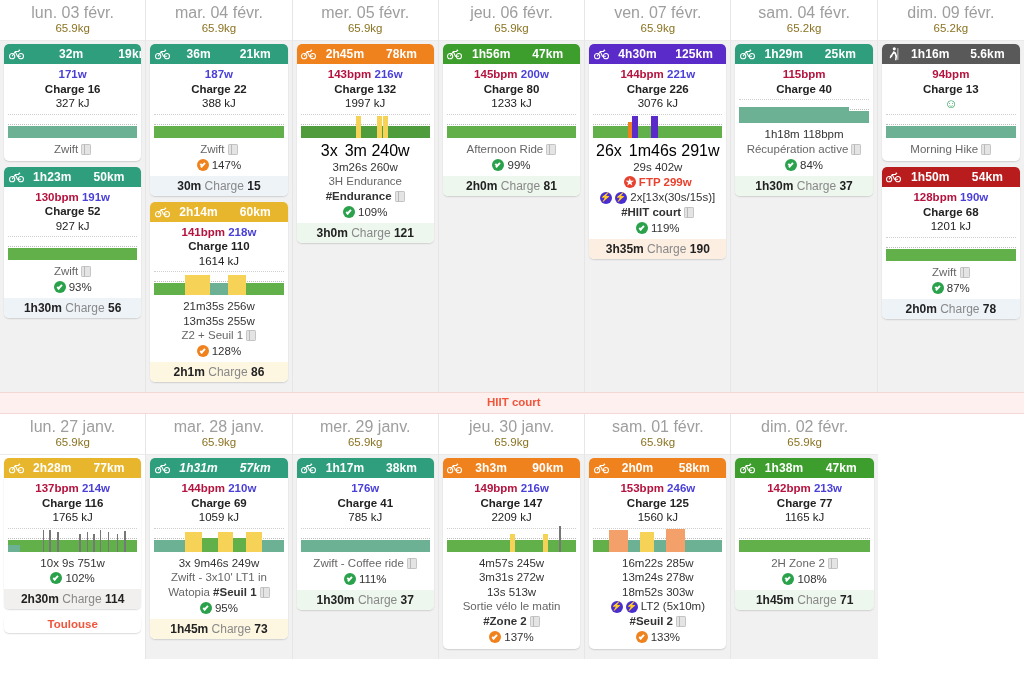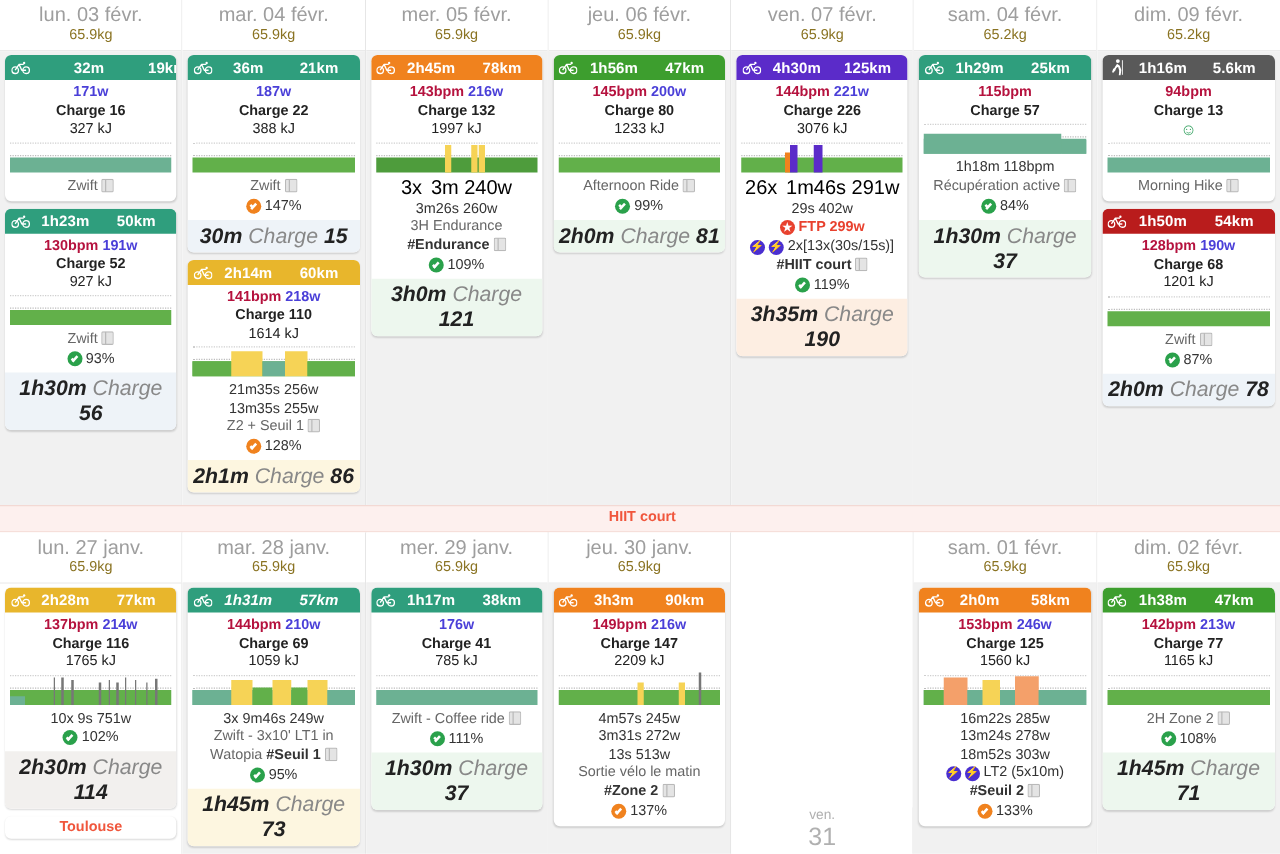--- a/index.html
+++ b/index.html
@@ -101,24 +101,23 @@
   .ftp-line { font-size:11.5px; color:#e8412e; font-weight:bold; display:flex; align-items:center; justify-content:center; gap:3px; line-height:16px;}
   .ftp-dot { width:12px;height:12px;border-radius:50%;background:#e8412e;color:#fff;font-size:9px;display:flex;align-items:center;justify-content:center;line-height:1;}
 
   .boltrow { display:flex; align-items:center; justify-content:center; gap:3px; font-size:11.5px; color:#333; line-height:15px; flex-wrap:wrap;}
   .bolt { width:12px;height:12px;border-radius:50%;background:#4a2fd0;color:#fff;font-size:9px;display:inline-flex;align-items:center;justify-content:center;}
 
   .footer {
     margin: 3px -3px -4px -3px;
     padding: 3px 2px;
     text-align:center;
-    font-size: 17px;
+    font-size: 12px;
     color:#888;
     border-radius: 0 0 4px 4px;
-    font-style: italic;
   }
   .footer b { color:#222; }
   .f-blue { background:#eef3f8; }
   .f-green { background:#edf7ee; }
   .f-yellow { background:#fdf6e0; }
   .f-gray { background:#f2f0ee; }
   .f-peach { background:#fdeee2; }
 
   .divider-band {
     background: #fdf0ee;
@@ -472,21 +471,21 @@
                       <path d="M5 12.5 L10 5 L16 5 M10 5 L13.5 12.5 L19 12.5" stroke-linejoin="round"></path>
                     </g>
                     <circle cx="16.5" cy="3.2" r="1.5" fill="#fff"></circle>
                   </svg>
                 </span>
                 <span class="hd-dur">1h29m</span>
                 <span class="hd-dist">25km</span>
               </div>
               <div class="card-body">
                 <div class="metrics"><span class="bpm">115bpm</span></div>
-                <div class="charge-line">Charge 57</div>
+                <div class="charge-line">Charge 40</div>
                 <div class="sep"></div>
                 <div class="chart">
                   <div class="zoneline"></div>
                   <div class="base" style="width: 100%; background: rgb(108, 177, 147);"></div>
                   <div class="seg" style="left: 0%; width: 85%; height: 16px; background: rgb(108, 177, 147);"></div>
                   <div class="seg" style="left: 85%; width: 15%; height: 11px; background: rgb(108, 177, 147);"></div>
                 </div>
                 <div class="intervals">1h18m 118bpm</div>
                 <div class="title-line">Récupération active <svg class="mapico" width="10" height="11" viewBox="0 0 12 13">
                     <rect x="0.5" y="0.5" width="11" height="12" rx="1" fill="#e4e4e4" stroke="#b9b9b9"></rect>
@@ -768,27 +767,20 @@
                     <rect x="3.6" y="0.5" width="1.2" height="12" fill="#b9b9b9"></rect>
                   </svg></div>
                 <div class="pct">
                   <span class="badge o"></span>
                   <span>137%</span>
                 </div>
               </div>
             </div>
           </div>
         </div>
-        <div class="daycol bg-white rest">
-          <div class="acts" style="background: rgb(255, 255, 255);"></div>
-          <div class="restday-label">
-            <div class="rd-d">ven.</div>
-            <div class="rd-n">31</div>
-          </div>
-        </div>
         <div class="daycol">
           <div class="day-head">
             <div class="day-label">sam. 01 févr.</div>
             <div class="day-weight">65.9kg</div>
           </div>
           <div class="acts">
             <div class="card">
               <div class="card-head" style="background: rgb(240, 130, 30);">
                 <span class="ico">
                   <svg width="15" height="12" viewBox="0 0 24 18">

